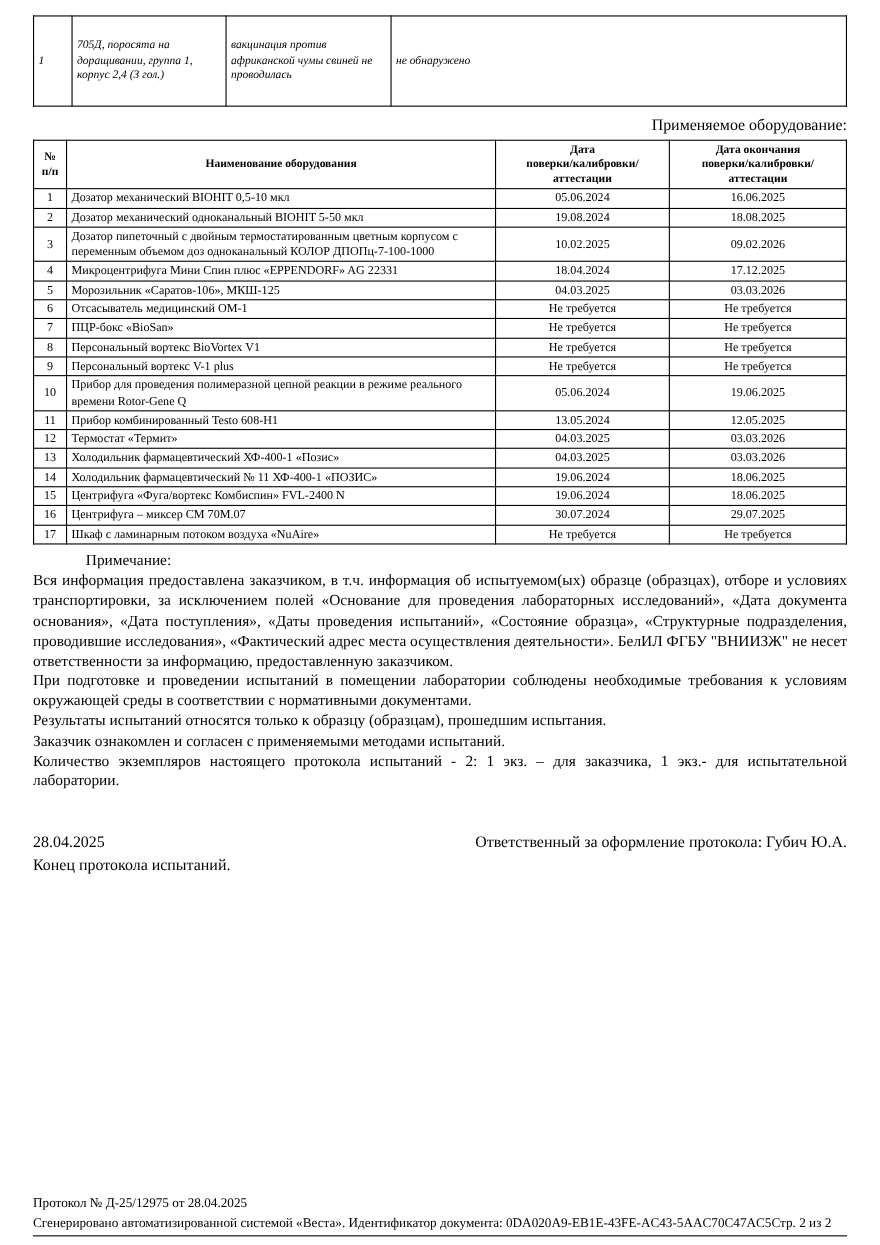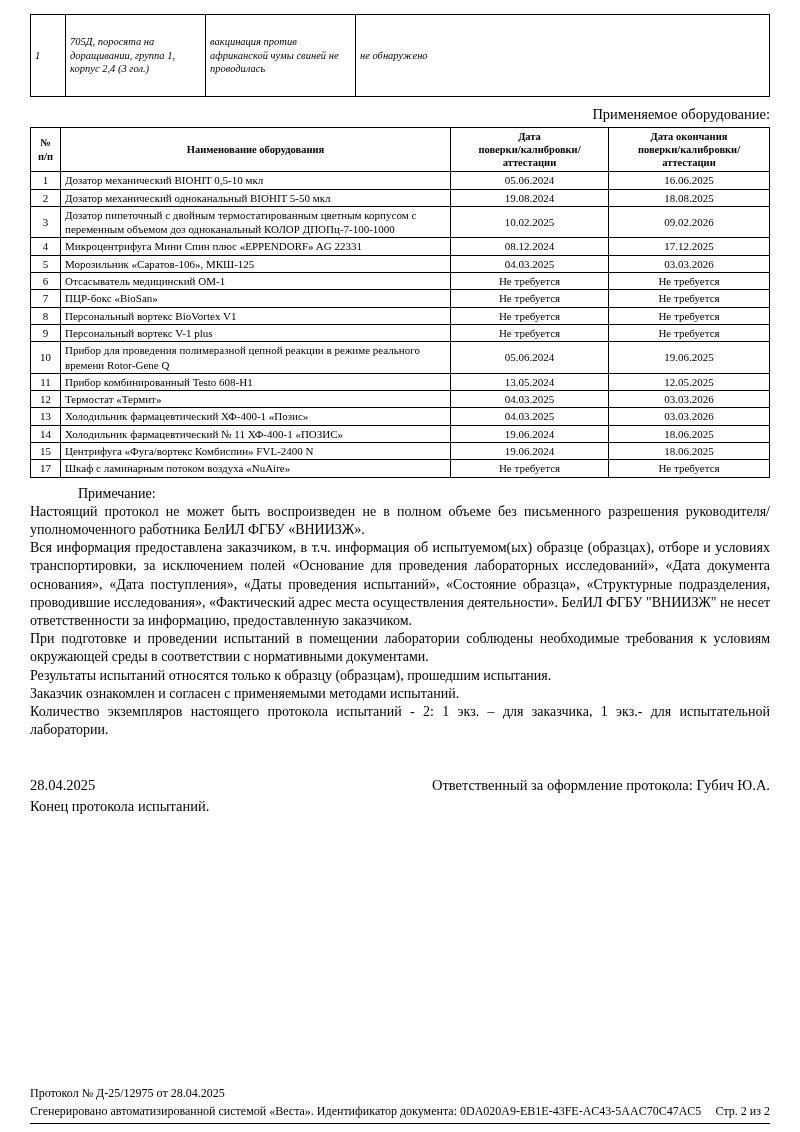--- a/index.html
+++ b/index.html
@@ -38,21 +38,21 @@
   .signoff-row {
     display: flex; justify-content: space-between;
     font-size: 14.5px; margin-top: 38px;
   }
   .end-line { font-size: 14.5px; margin-top: 4px; }
 
   .footer {
     position: absolute; left: 30px; right: 30px; bottom: 8px;
     font-size: 12px;
   }
-  .footer-row { display: flex; justify-content: space-between; margin-top: 3px; }
+  .footer-row { display: flex; justify-content: flex-start; margin-top: 3px; }
   .footer-line { border-bottom: 1px solid #000; margin-top: 4px; }
 </style>
 </head>
 <body>
 
 <div class="page">
 
   <table class="tbl sample-tbl">
     <colgroup>
       <col style="width:35px">
@@ -105,21 +105,21 @@
       </tr>
       <tr>
         <td class="c">3</td>
         <td>Дозатор пипеточный с двойным термостатированным цветным корпусом с переменным объемом доз одноканальный КОЛОР ДПОПц-7-100-1000</td>
         <td class="c">10.02.2025</td>
         <td class="c">09.02.2026</td>
       </tr>
       <tr>
         <td class="c">4</td>
         <td>Микроцентрифуга Мини Спин плюс «EPPENDORF» AG 22331</td>
-        <td class="c">08.12.2024</td>
+        <td class="c">18.04.2024</td>
         <td class="c">17.12.2025</td>
       </tr>
       <tr>
         <td class="c">5</td>
         <td>Морозильник «Саратов-106», МКШ-125</td>
         <td class="c">04.03.2025</td>
         <td class="c">03.03.2026</td>
       </tr>
       <tr>
         <td class="c">6</td>
@@ -175,31 +175,36 @@
         <td class="c">19.06.2024</td>
         <td class="c">18.06.2025</td>
       </tr>
       <tr>
         <td class="c">15</td>
         <td>Центрифуга «Фуга/вортекс Комбиспин» FVL-2400 N</td>
         <td class="c">19.06.2024</td>
         <td class="c">18.06.2025</td>
       </tr>
       <tr>
+        <td class="c">16</td>
+        <td>Центрифуга – миксер СМ 70М.07</td>
+        <td class="c">30.07.2024</td>
+        <td class="c">29.07.2025</td>
+      </tr>
+      <tr>
         <td class="c">17</td>
         <td>Шкаф с ламинарным потоком воздуха «NuAire»</td>
         <td class="c">Не требуется</td>
         <td class="c">Не требуется</td>
       </tr>
     </tbody>
   </table>
 
   <div class="notes">
     <div class="notes-title">Примечание:</div>
-    <p>Настоящий протокол не может быть воспроизведен не в полном объеме без письменного разрешения руководителя/уполномоченного работника БелИЛ ФГБУ «ВНИИЗЖ».</p>
     <p>Вся информация предоставлена заказчиком, в т.ч. информация об испытуемом(ых) образце (образцах), отборе и условиях транспортировки, за исключением полей «Основание для проведения лабораторных исследований», «Дата документа основания», «Дата поступления», «Даты проведения испытаний», «Состояние образца», «Структурные подразделения, проводившие исследования», «Фактический адрес места осуществления деятельности». БелИЛ ФГБУ "ВНИИЗЖ" не несет ответственности за информацию, предоставленную заказчиком.</p>
     <p>При подготовке и проведении испытаний в помещении лаборатории соблюдены необходимые требования к условиям окружающей среды в соответствии с нормативными документами.</p>
     <p>Результаты испытаний относятся только к образцу (образцам), прошедшим испытания.</p>
     <p>Заказчик ознакомлен и согласен с применяемыми методами испытаний.</p>
     <p>Количество экземпляров настоящего протокола испытаний - 2: 1 экз. – для заказчика, 1 экз.- для испытательной лаборатории.</p>
   </div>
 
   <div class="signoff-row">
     <span>28.04.2025</span>
     <span>Ответственный за оформление протокола: Губич Ю.А.</span>

